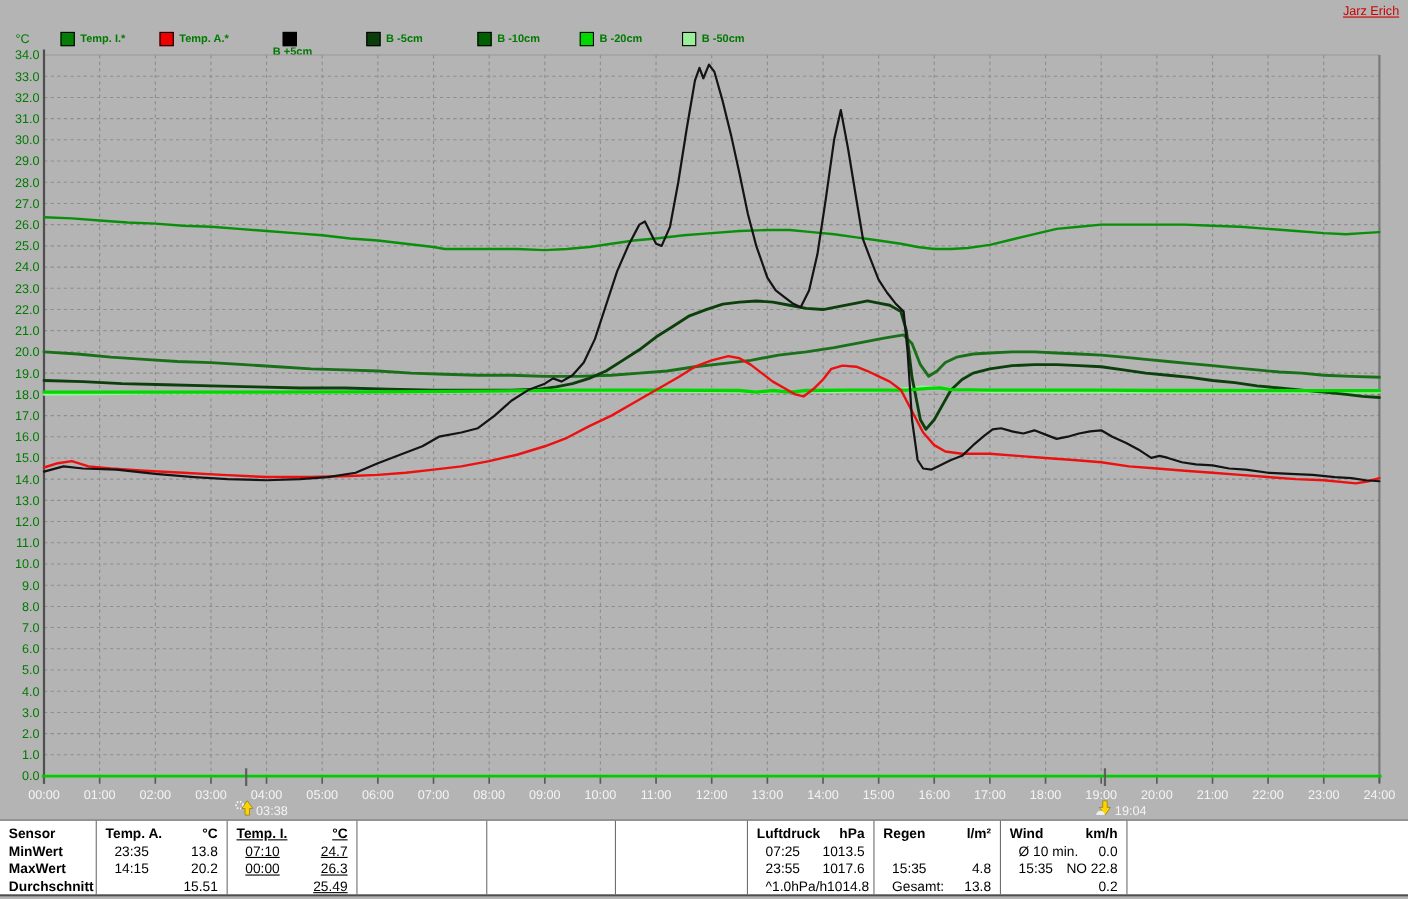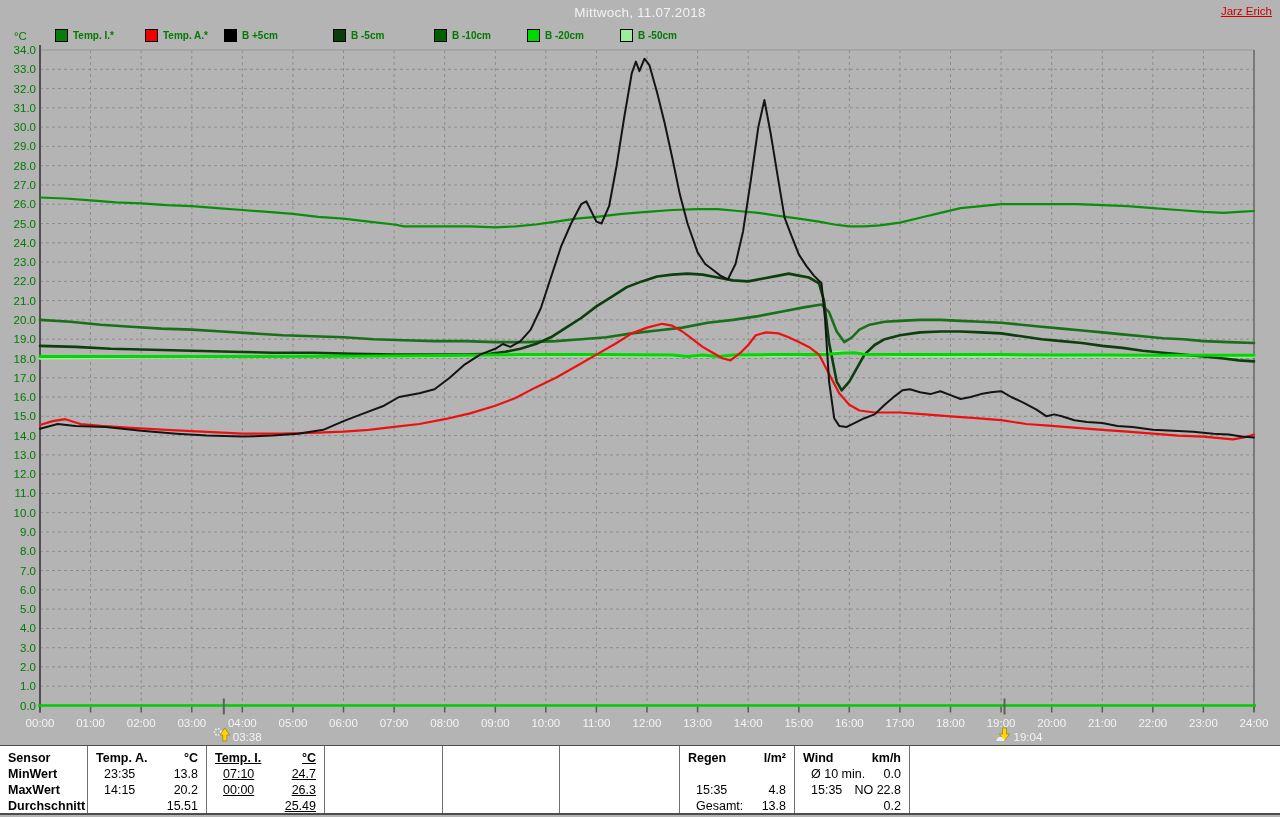--- a/index.html
+++ b/index.html
@@ -21,33 +21,32 @@
   .st-cell{height:16px;line-height:16px;display:flex;justify-content:space-between;
            padding:0 8px 0 8px;white-space:nowrap;overflow:hidden;}
   .st-cell .lft{padding-left:8px;}
   .st-col.first .st-cell{padding-left:8px;}
   .bold{font-weight:bold;}
 </style>
 </head>
 <body>
 
 <div id="app">
-  <div class="hdr-title">Mittwoch, 11.07.2018</div>
   <div class="hdr-author">Jarz Erich</div>
   <div class="unit-label">°C</div>
   <div id="legend">
       <div class="leg-item" style="left: 55px;">
         <span class="leg-swatch" style="background: rgb(6, 125, 6);"></span>
         <span class="leg-label">Temp. I.*</span>
       </div>
       <div class="leg-item" style="left: 145px;">
         <span class="leg-swatch" style="background: rgb(238, 0, 0);"></span>
         <span class="leg-label">Temp. A.*</span>
       </div>
-      <div class="leg-item" style="left: 224px;">
+      <div class="leg-item" style="left: 248px; flex-direction: column;">
         <span class="leg-swatch" style="background: rgb(0, 0, 0);"></span>
         <span class="leg-label">B +5cm</span>
       </div>
       <div class="leg-item" style="left: 333px;">
         <span class="leg-swatch" style="background: rgb(11, 61, 11);"></span>
         <span class="leg-label">B -5cm</span>
       </div>
       <div class="leg-item" style="left: 434px;">
         <span class="leg-swatch" style="background: rgb(0, 95, 0);"></span>
         <span class="leg-label">B -10cm</span>
@@ -323,20 +322,38 @@
           <span class="lft"></span>
           <span></span>
         </div>
         <div class="st-cell">
           <span class="lft"></span>
           <span></span>
         </div>
       </div>
       <div class="st-col divided" style="width: 115px;">
         <div class="st-cell">
+          <span class="bold">Luftdruck</span>
+          <span class="bold">hPa</span>
+        </div>
+        <div class="st-cell">
+          <span class="lft">07:25</span>
+          <span>1013.5</span>
+        </div>
+        <div class="st-cell">
+          <span class="lft">23:55</span>
+          <span>1017.6</span>
+        </div>
+        <div class="st-cell">
+          <span class="lft">^1.0hPa/h</span>
+          <span>1014.8</span>
+        </div>
+      </div>
+      <div class="st-col divided" style="width: 115px;">
+        <div class="st-cell">
           <span class="bold">Regen</span>
           <span class="bold">l/m²</span>
         </div>
         <div class="st-cell">
           <span class="lft"></span>
           <span></span>
         </div>
         <div class="st-cell">
           <span class="lft">15:35</span>
           <span>4.8</span>

